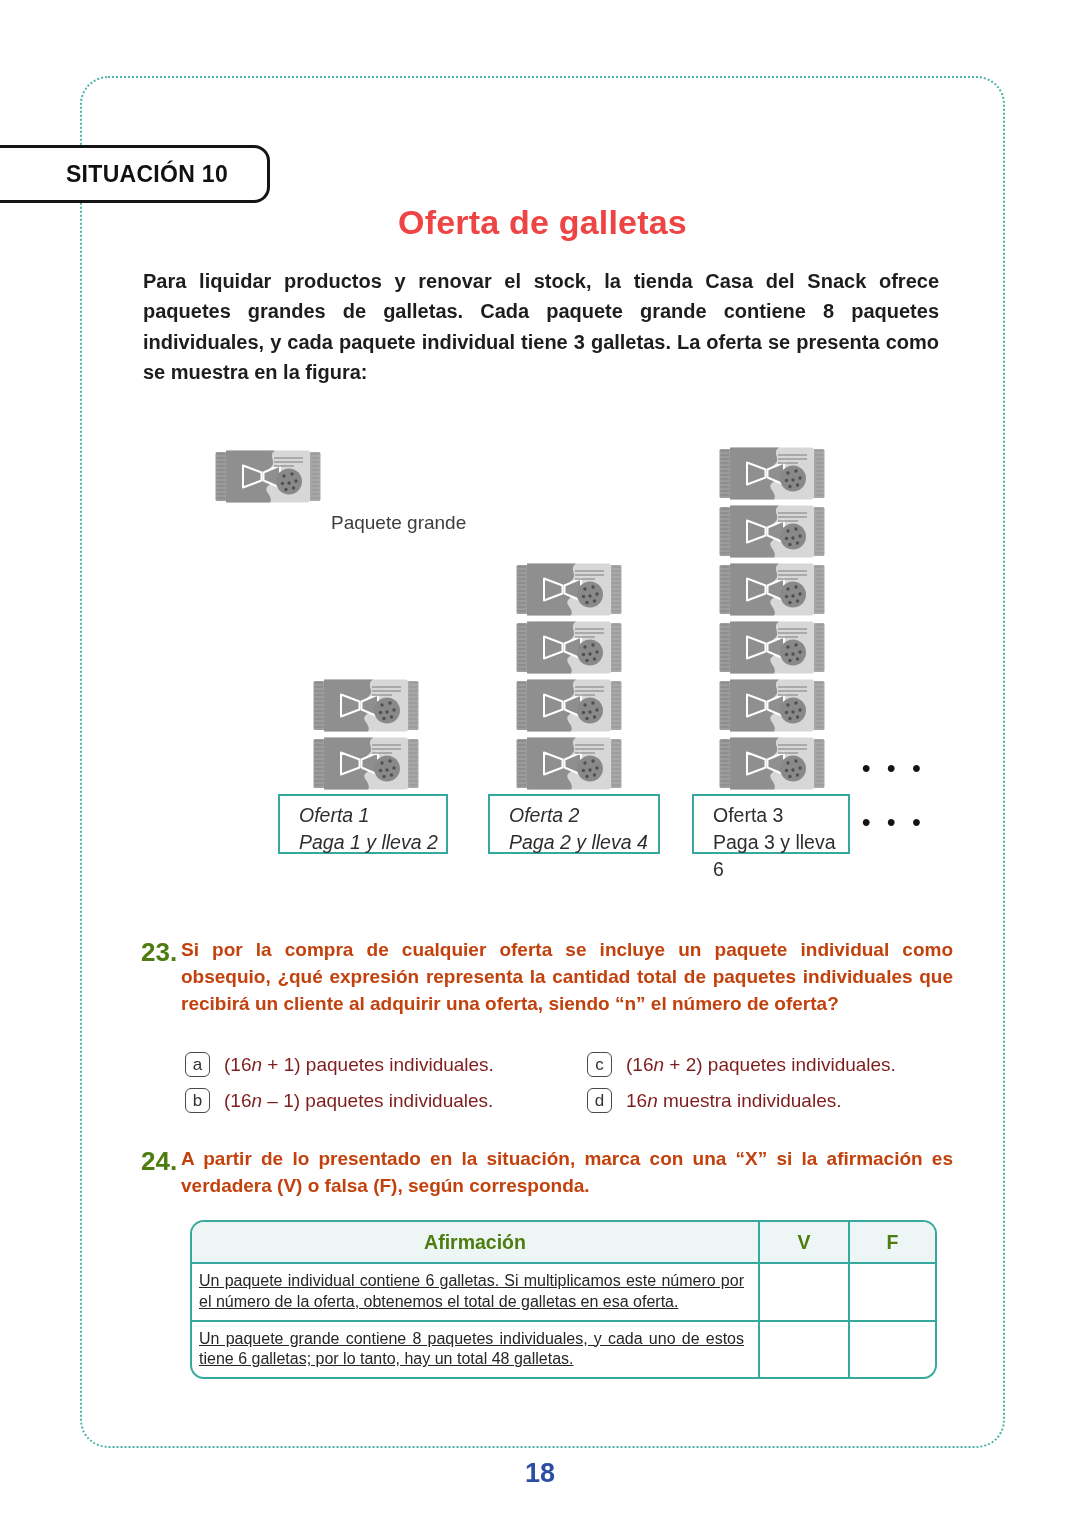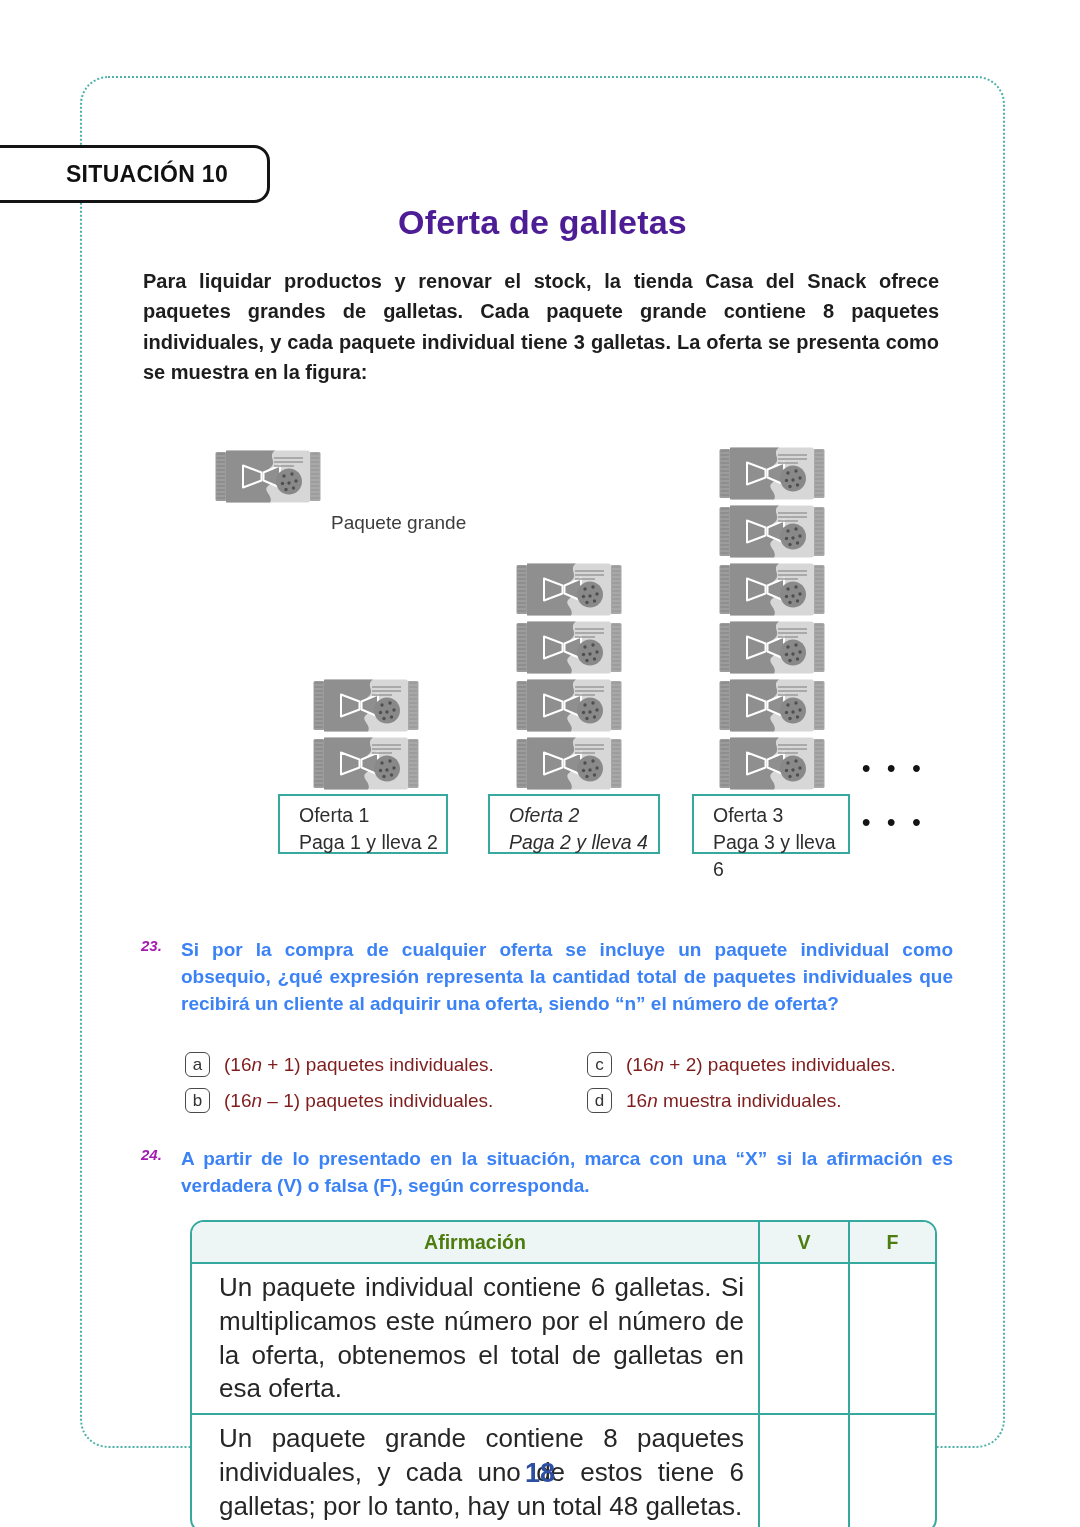--- a/index.html
+++ b/index.html
@@ -21,47 +21,47 @@
            border:2px dotted #4cb2a8; border-radius:28px; }
 
   
   .situacion { position:absolute; left:-22px; top:145px; width:292px; height:58px;
                background:#ffffff; border:3px solid #141414; border-radius:16px;
                display:flex; align-items:center; justify-content:center; padding-left:46px;
                font-weight:bold; font-size:23px; color:#111; letter-spacing:0.3px; z-index:3; }
 
   
   .page-title { position:absolute; top:203px; left:80px; width:925px; text-align:center;
-                color:#4c1d95; font-size:34px; font-weight:bold; letter-spacing:0.2px; }
+                color:#ef4444; font-size:34px; font-weight:bold; letter-spacing:0.2px; }
   .intro { position:absolute; left:143px; top:266px; width:796px; font-size:20px;
            line-height:1.52; font-weight:bold; color:#1d1d1d; text-align:justify; }
 
   
   .pack { display:block; line-height:0; }
   .sample-pack { position:absolute; left:215px; top:450px; }
   .sample-label { position:absolute; left:331px; top:464px; font-size:19px; color:#3d3d3d;margin-top:48px; }
   .pack-stack { position:absolute; display:flex; flex-direction:column; gap:5px; }
   .stack-0 { left:313px; top:679px; }
   .stack-1 { left:516px; top:563px; }
   .stack-2 { left:719px; top:447px; }
   .offer-box { position:absolute; top:794px; height:60px; background:#fff;
                border:2.5px solid #35a99e; padding:6px 4px 0 19px;
                font-size:19.5px; color:#2e2e2e; line-height:1.38; }
-  .obox-0 { left:278px; width:170px; }
+  .obox-0 { left:278px; width:170px;font-style:italic; }
   .obox-1 { left:488px; width:172px;font-style:italic; }
   .obox-2 { left:692px; width:158px; }
   .dots { position:absolute; left:862px; font-size:24px; font-weight:bold; color:#141414;
           letter-spacing:5px; }
   .dots-1 { top:754px; }
   .dots-2 { top:808px; }
 
   
   .lead { position:absolute; left:143px; top:888px; font-weight:bold; font-size:19.5px; color:#171717; }
-  .q-num { position:absolute; font-weight:bold; font-size:15px; color:#a21caf;font-style:italic; }
-  .q-text { position:absolute; font-weight:bold; font-size:19px; color:#3b82f6;
+  .q-num { position:absolute; font-weight:bold; font-size:26px; color:#4d7c0f; }
+  .q-text { position:absolute; font-weight:bold; font-size:19px; color:#c2410c;
             line-height:1.42; text-align:justify; }
   .q23-num { left:141px; top:937px; }
   .q23-text { left:181px; top:937px; width:772px; }
   .q24-num { left:141px; top:1146px; }
   .q24-text { left:181px; top:1146px; width:772px; }
 
   .option { position:absolute; display:flex; align-items:center; gap:14px; }
   .opt-a { left:185px; top:1052px; }
   .opt-b { left:185px; top:1088px; }
   .opt-c { left:587px; top:1052px; }
@@ -75,22 +75,22 @@
   
   .vf-table { position:absolute; left:190px; top:1220px; width:747px;
               border:2px solid #35a99e; border-radius:14px; overflow:hidden; background:#fff; }
   .vf-row { display:grid; grid-template-columns:566px 90px auto; }
   .vf-head { background:#eef6f5; }
   .vf-cell { border-left:2px solid #35a99e; }
   .vf-cell:first-child { border-left:none; }
   .vf-row + .vf-row .vf-cell { border-top:2px solid #35a99e; }
   .vf-head .vf-cell { display:flex; align-items:center; justify-content:center;
                       font-weight:bold; font-size:19.5px; color:#4d7c0f; height:40px; }
-  .stmt { padding:7px 14px 7px 27px; font-size:26px; color:#262626;
-          line-height:1.3; text-align:justify; }
+  .stmt { padding:7px 14px 7px 7px; font-size:16px; color:#262626;
+          line-height:1.3; text-align:justify;text-decoration:underline; }
   .ans { min-height:40px; }
 
   
   .pagenum { position:absolute; top:1458px; left:0; width:100%; text-align:center;
              color:#2d4fa3; font-weight:bold; font-size:27px; }
 </style>
 </head>
 <body>
 
 <div class="sheet">

